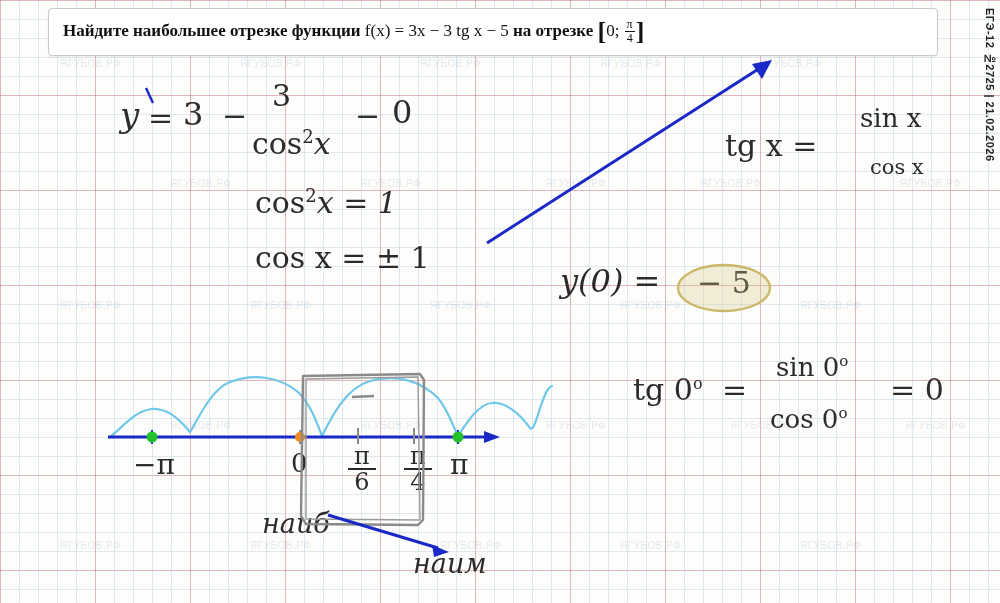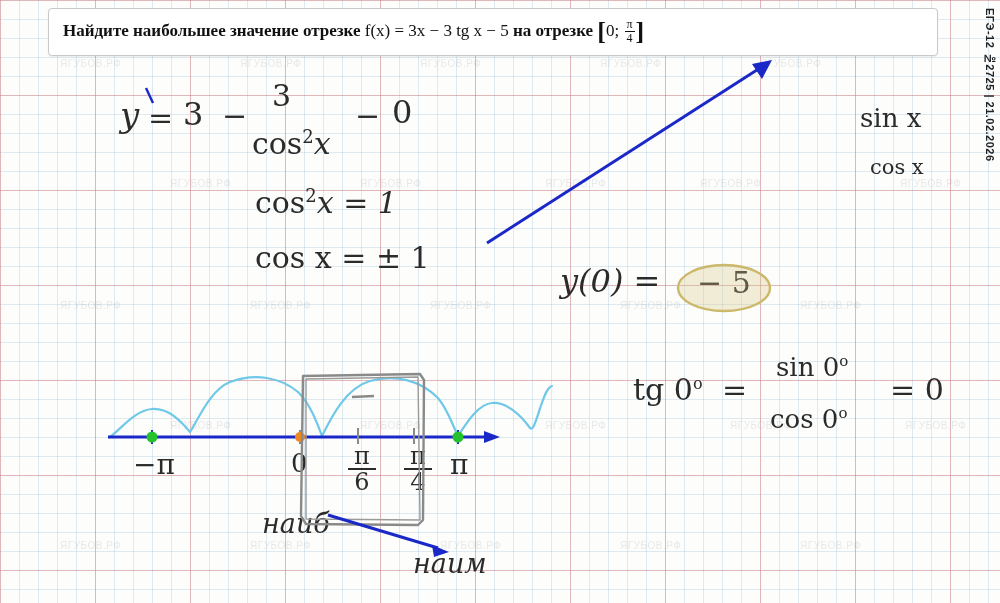--- a/index.html
+++ b/index.html
@@ -163,21 +163,21 @@
       <div class="wm" style="left: 905px; top: 420px;">ЯГУБОВ.РФ</div>
       <div class="wm" style="left: 60px; top: 540px;">ЯГУБОВ.РФ</div>
       <div class="wm" style="left: 250px; top: 540px;">ЯГУБОВ.РФ</div>
       <div class="wm" style="left: 440px; top: 540px;">ЯГУБОВ.РФ</div>
       <div class="wm" style="left: 620px; top: 540px;">ЯГУБОВ.РФ</div>
       <div class="wm" style="left: 800px; top: 540px;">ЯГУБОВ.РФ</div>
     </div>
 
   <div class="problem-box">
     <div class="problem-text">
-      <span>Найдите наибольшее значение отрезке</span>
+      <span>Найдите наибольшее отрезке функции</span>
       <span class="math">f(x)</span>
       <span class="math math-up">=</span>
       <span class="math">3x − 3 tg x − 5</span>
       <span>на отрезке</span>
       <span class="brk">[</span><span class="math">0</span><span class="math math-up">;&nbsp;</span><span class="frac math">
           <span class="num">π</span>
           <span class="den">4</span>
         </span><span class="brk">]</span>
     </div>
   </div>
@@ -197,20 +197,21 @@
   <div class="hand" style="left:355px; top:98px; font-size:30px;">−</div>
   <div class="hand" style="left:392px; top:93px; font-size:32px;">0</div>
 
   <div class="hand" style="left:255px; top:185px; font-size:30px;">
     <span>cos</span><span style="font-size:18px; vertical-align:super;">2</span><span class="hand-i">x  =  1</span>
   </div>
 
   <div class="hand" style="left:255px; top:240px; font-size:30px;">cos  x  =  ± 1</div>
 
 
+  <div class="hand" style="left:725px; top:128px; font-size:30px;">tg x  =</div>
   <div class="hand" style="left:860px; top:103px; font-size:26px;">sin x</div>
   <div class="hand" style="left:855px; top:155px; font-size:21px;padding-left:15px;">cos x</div>
 
   <div class="hand hand-i" style="left:560px; top:262px; font-size:32px;">y(0)   =</div>
   <div class="hand" style="left:697px; top:265px; font-size:30px;">− 5</div>
 
   <div class="hand" style="left:633px; top:372px; font-size:30px;">
     <span>tg 0</span><span style="font-size:16px; vertical-align:super;">o</span>
   </div>
   <div class="hand" style="left:722px; top:372px; font-size:30px;">=</div>

